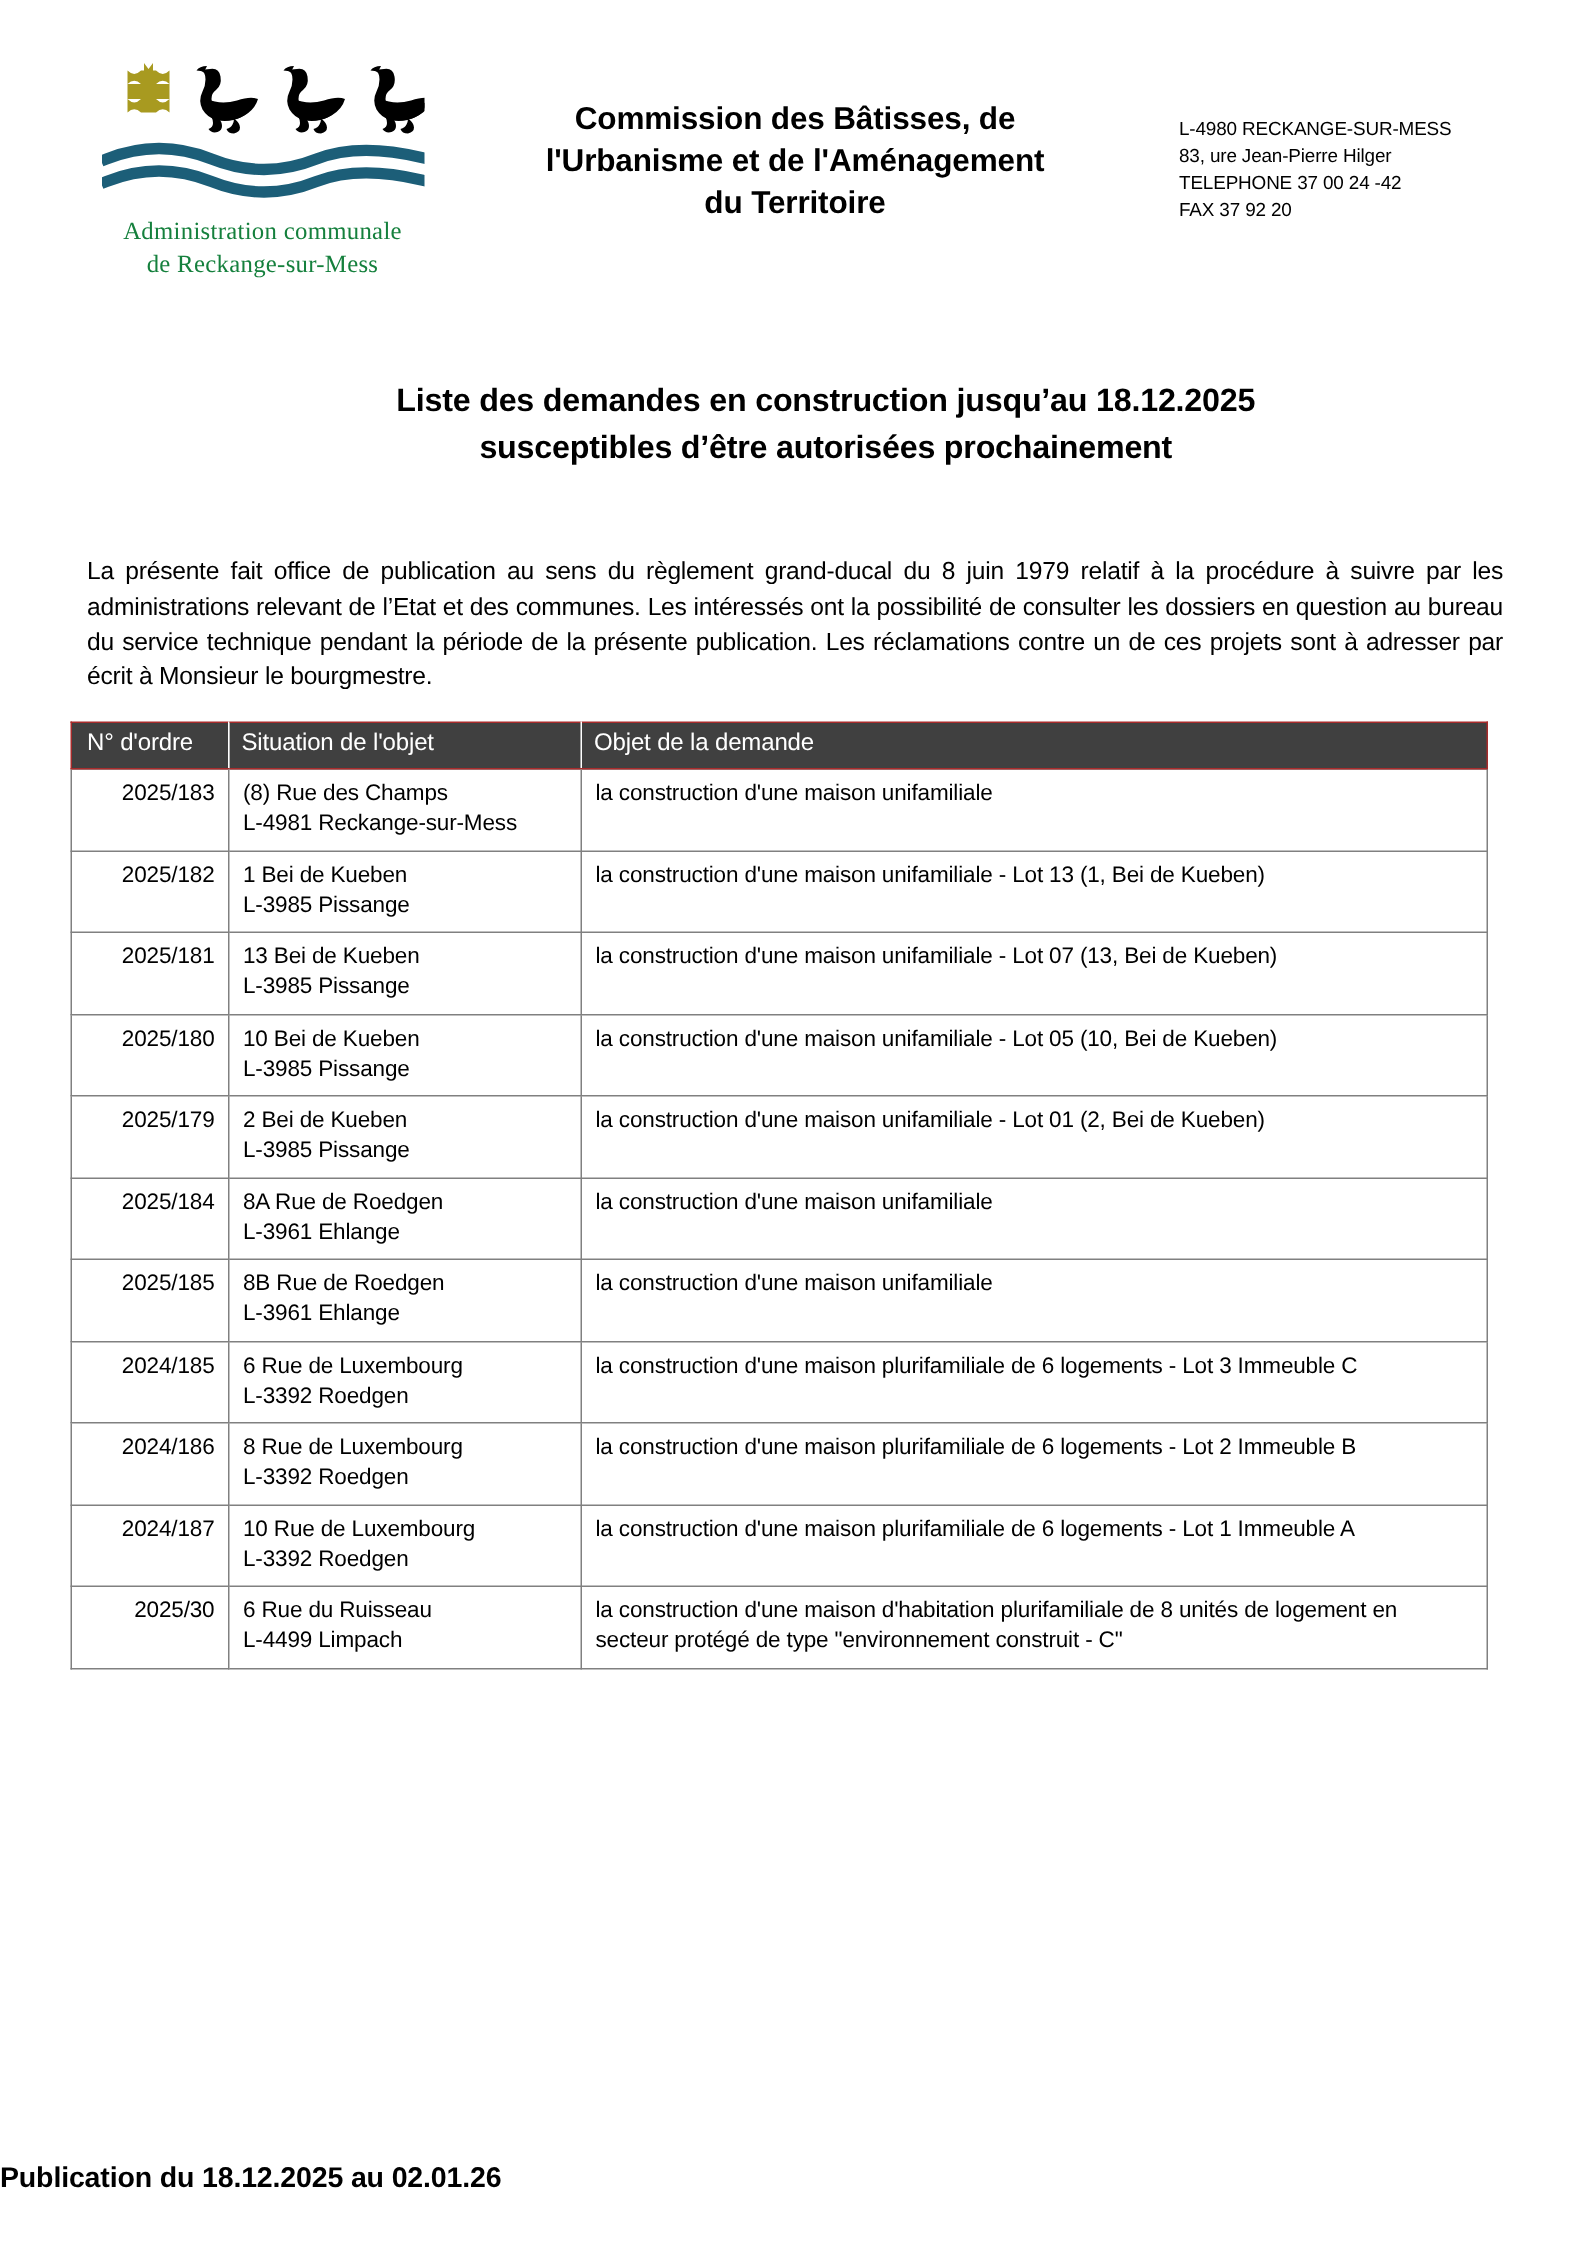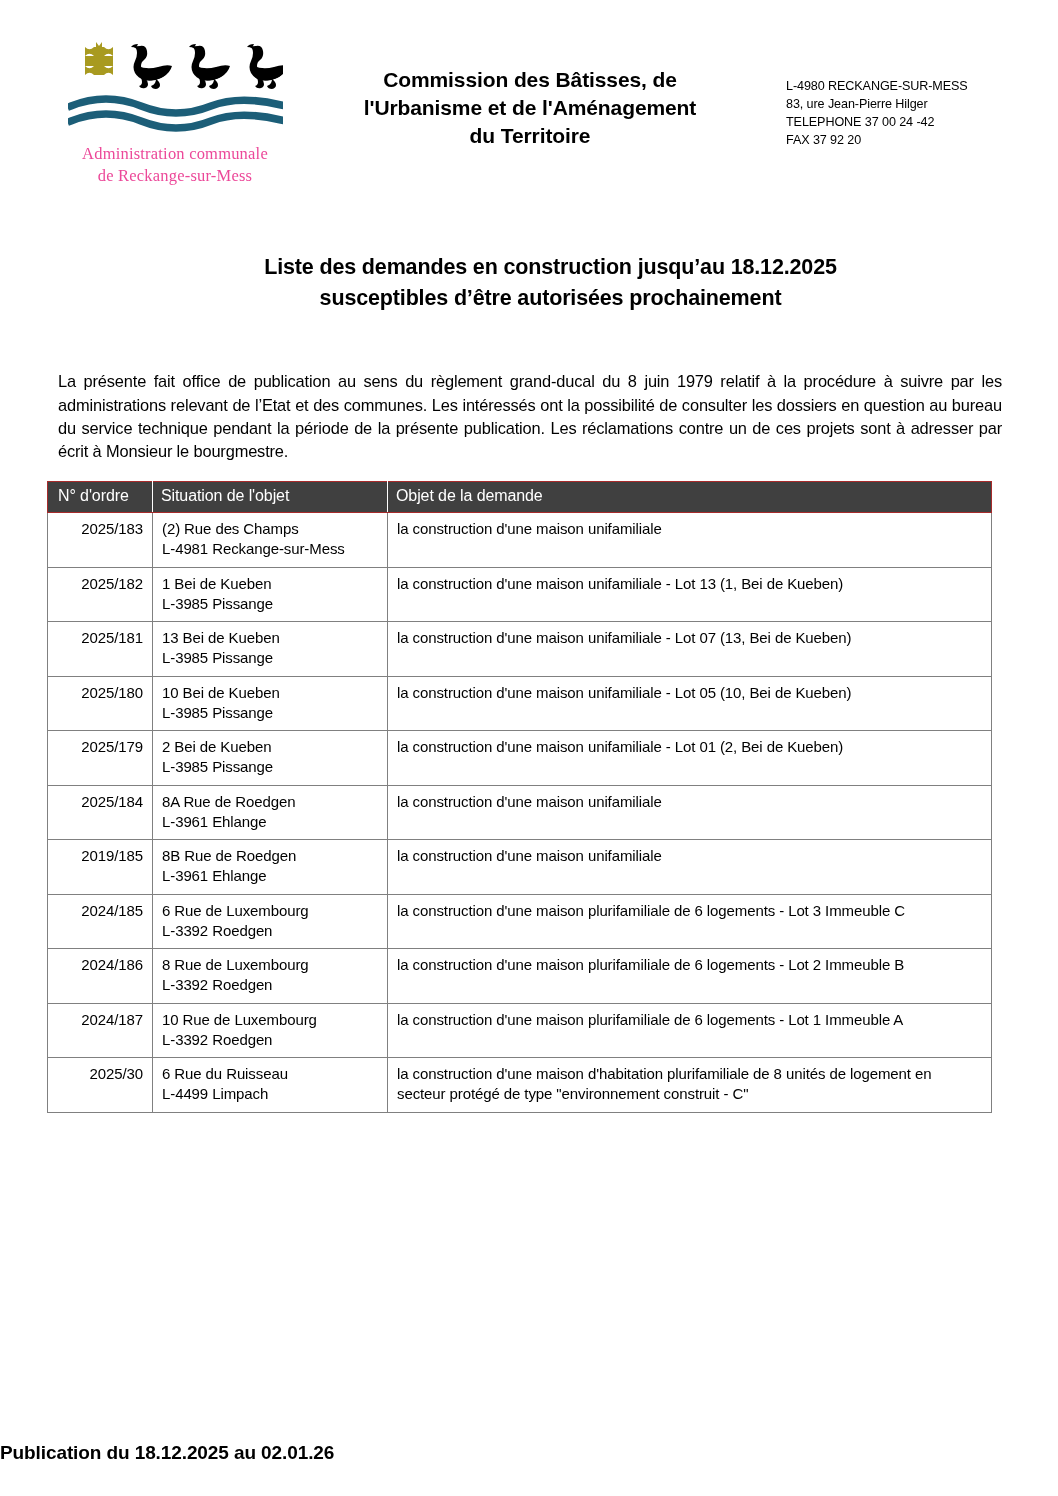--- a/index.html
+++ b/index.html
@@ -42,21 +42,21 @@
   .logo-mark {
     width: 215px;
     height: 105px;
     margin: 0 auto;
     display: block;
   }
   .logo-caption {
     font-family: "Liberation Serif", serif;
     font-size: 16.5px;
     line-height: 1.35;
-    color: #ec4899;
+    color: #15803d;
     letter-spacing: 0.2px;
     margin-top: 4px;
   }
   .logo-caption div { white-space: nowrap; }
 
   .org-title {
     position: absolute;
     left: 318px;
     top: 66px;
     width: 424px;
@@ -255,21 +255,21 @@
         <tr>
           <th class="th-num">N° d'ordre</th>
           <th class="th-situ">Situation de l'objet</th>
           <th class="th-objet">Objet de la demande</th>
         </tr>
       </thead>
       <tbody id="table-body">
           <tr>
             <td class="cell-num">2025/183</td>
             <td class="cell-situ">
-              <span class="line">(2)  Rue des Champs</span>
+              <span class="line">(8)  Rue des Champs</span>
               <span class="line">L-4981 Reckange-sur-Mess</span>
             </td>
             <td class="cell-objet">
               <span class="line">la construction d'une maison unifamiliale</span>
             </td>
           </tr>
           <tr>
             <td class="cell-num">2025/182</td>
             <td class="cell-situ">
               <span class="line">1  Bei de Kueben</span>
@@ -313,21 +313,21 @@
             <td class="cell-num">2025/184</td>
             <td class="cell-situ">
               <span class="line">8A  Rue de Roedgen</span>
               <span class="line">L-3961 Ehlange</span>
             </td>
             <td class="cell-objet">
               <span class="line">la construction d'une maison unifamiliale</span>
             </td>
           </tr>
           <tr>
-            <td class="cell-num">2019/185</td>
+            <td class="cell-num">2025/185</td>
             <td class="cell-situ">
               <span class="line">8B  Rue de Roedgen</span>
               <span class="line">L-3961 Ehlange</span>
             </td>
             <td class="cell-objet">
               <span class="line">la construction d'une maison unifamiliale</span>
             </td>
           </tr>
           <tr>
             <td class="cell-num">2024/185</td>

